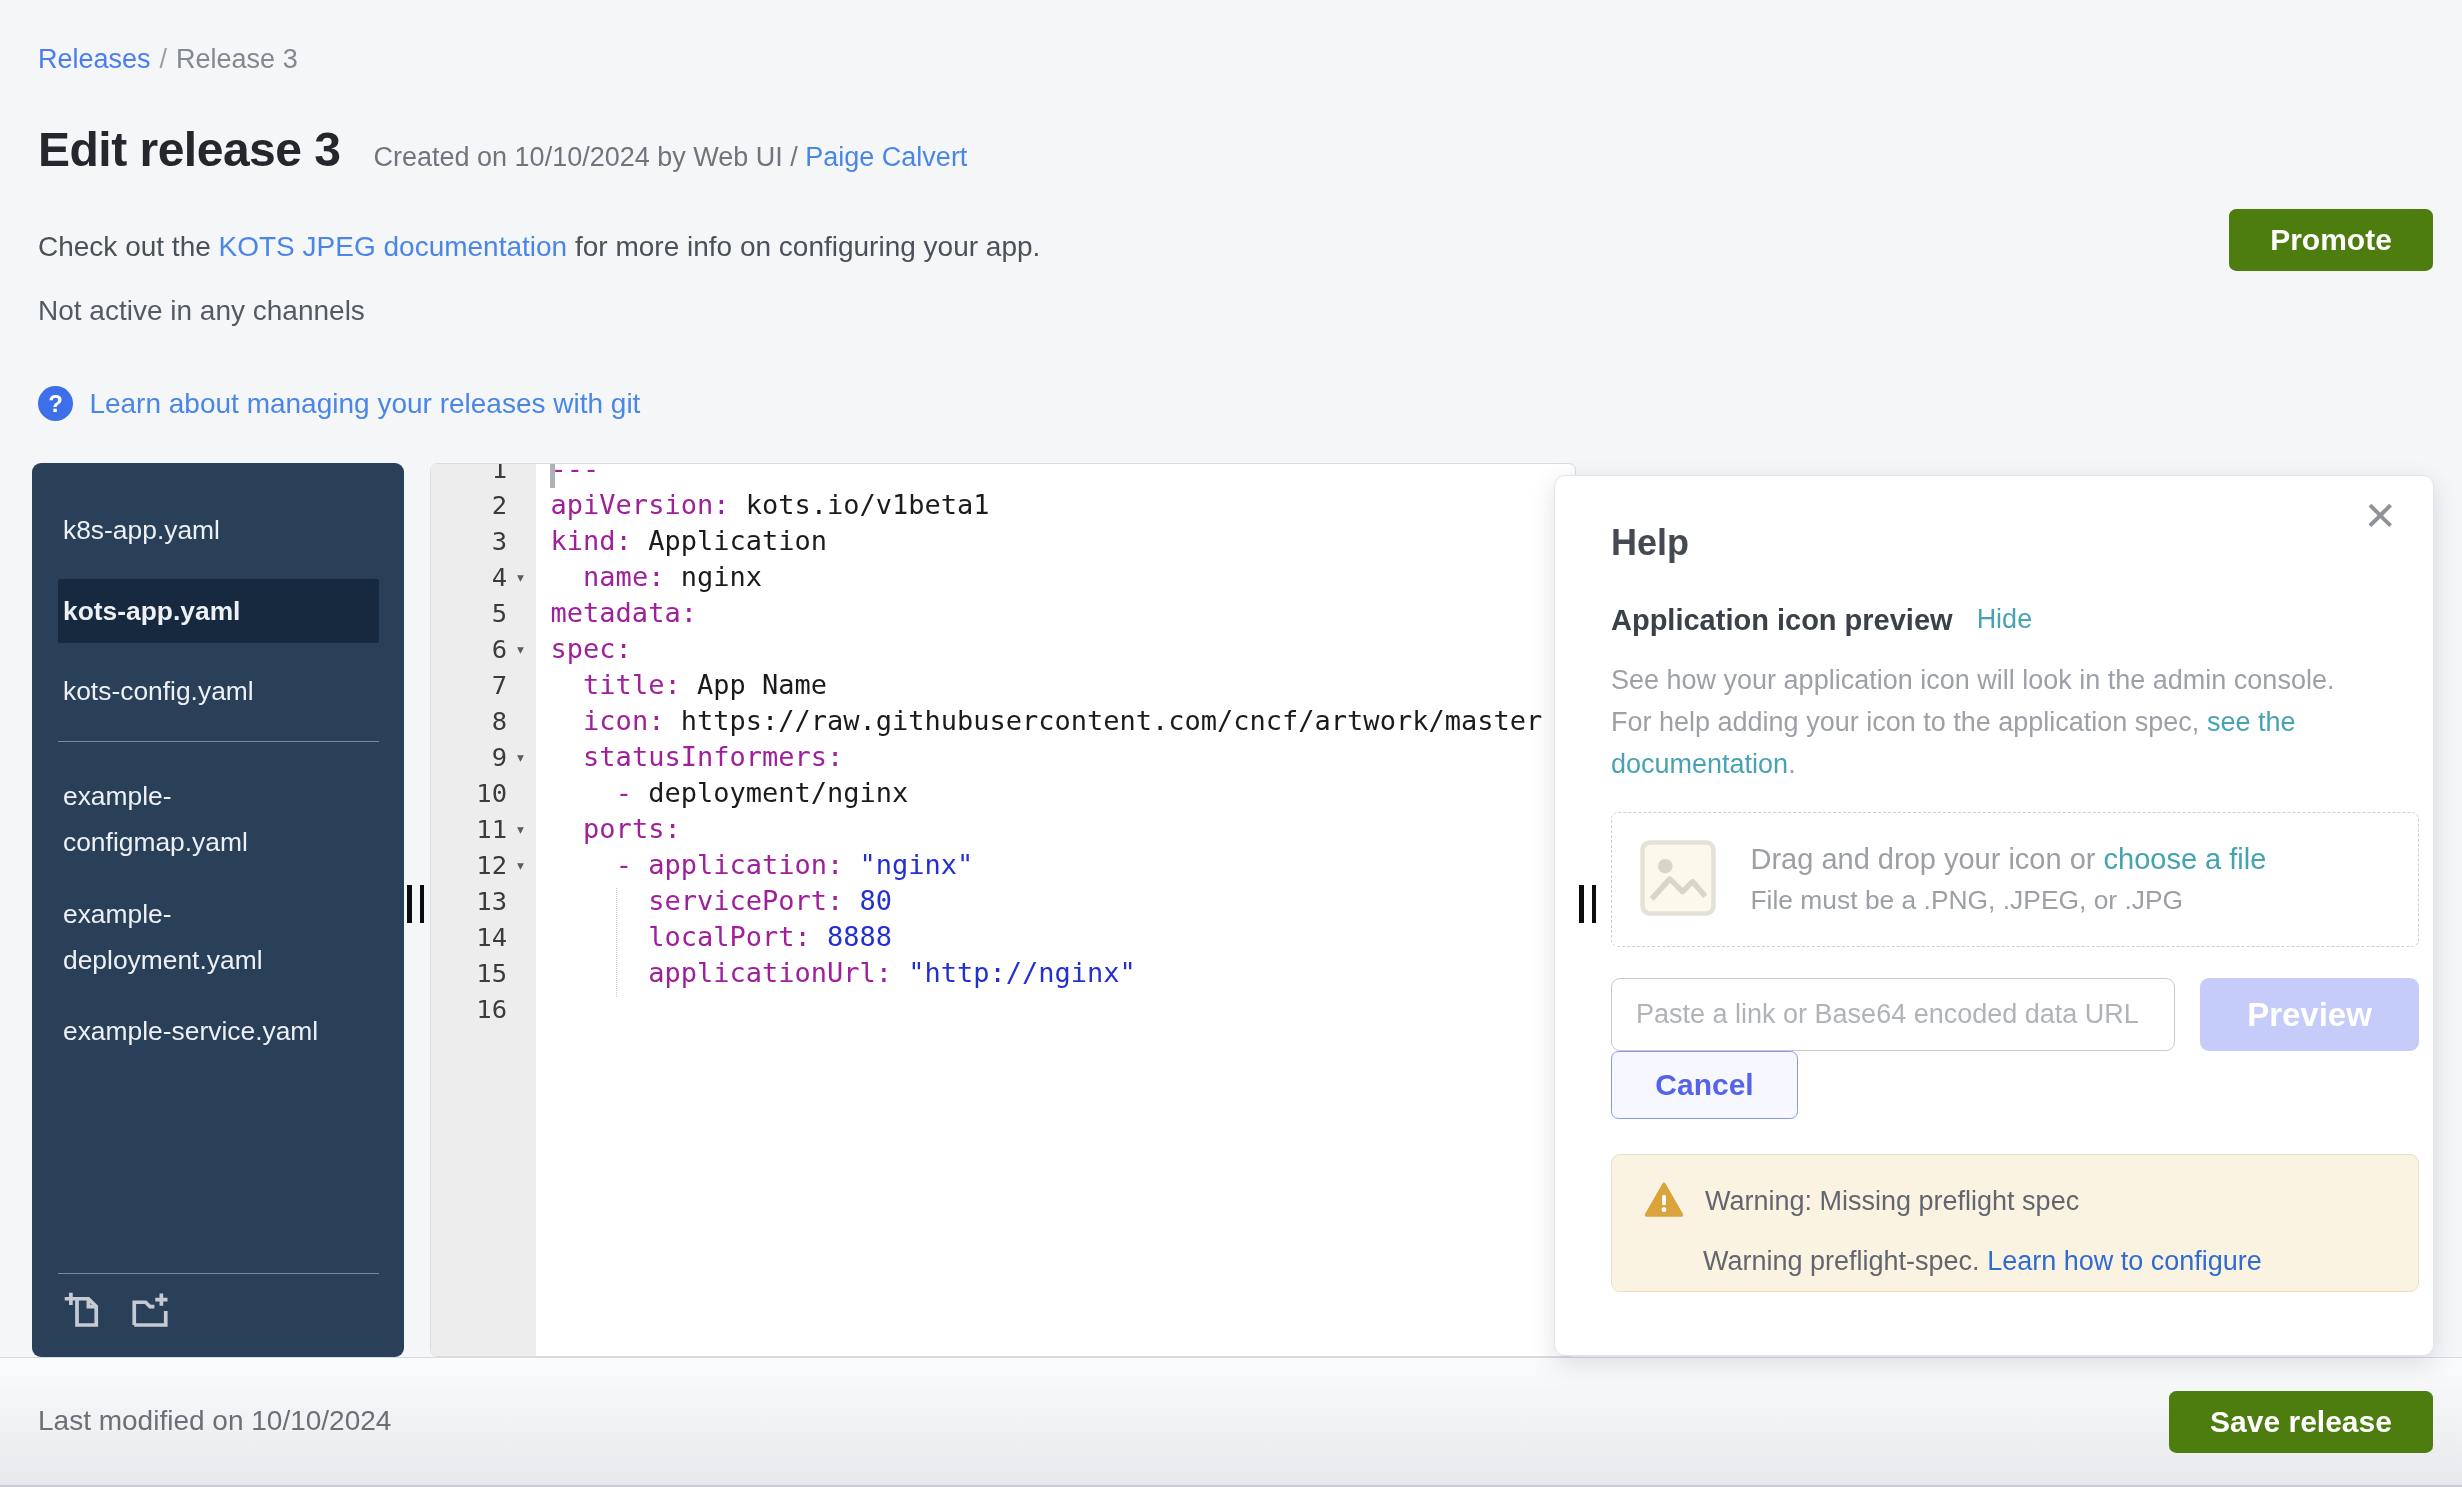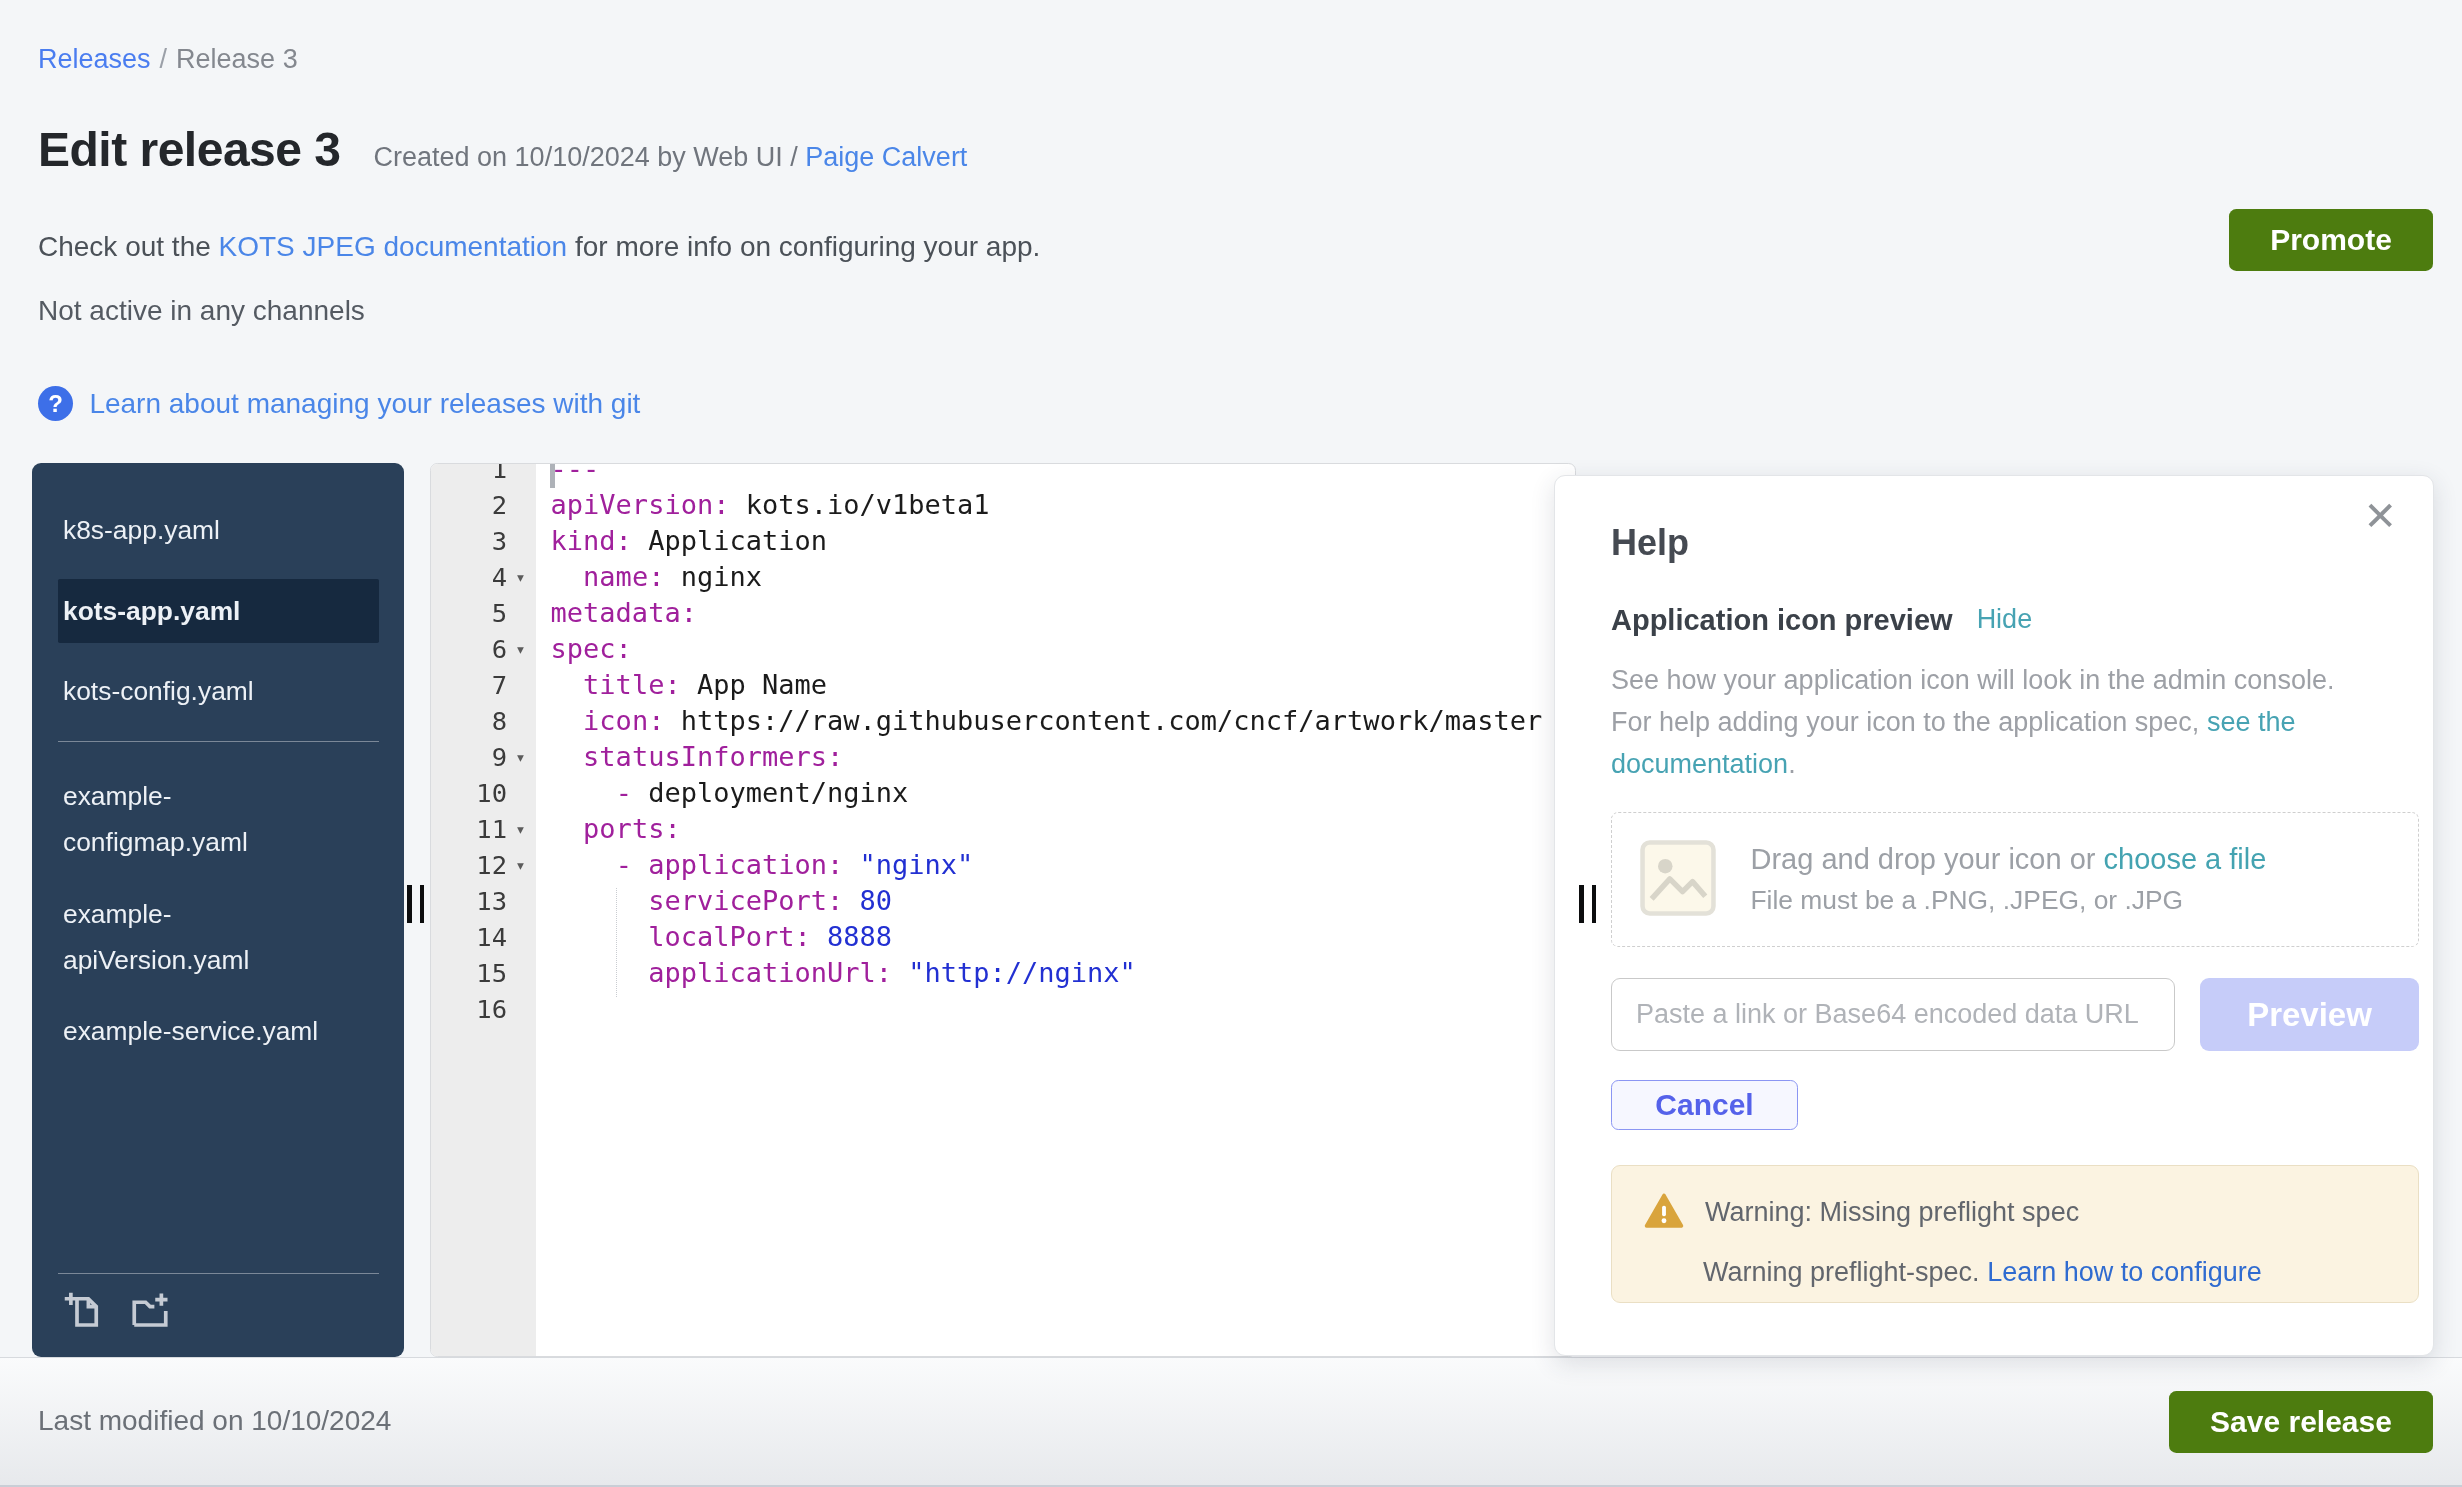--- a/index.html
+++ b/index.html
@@ -104,21 +104,21 @@
   .dz-text-line2 { font-size:26.4px; color:#9ca0a6; margin-top:9px; }
 
   .input-row { margin-top:31px; width:808px; display:flex; gap:24.6px; }
   .link-input {
     flex:1; height:73px; border:1.8px solid #c9c9c9; border-radius:9px; padding:0 24px;
     font-family:"Liberation Sans",sans-serif; font-size:27px; color:#3a4048; background:#fff; outline:none;
   }
   .link-input::placeholder { color:#b0b3b8; }
   .preview-btn { width:219px; height:73px; border:none; border-radius:9px; background:#c6ccf9;
                  color:#ffffff; font-weight:700; font-size:33px; font-family:"Liberation Sans",sans-serif; cursor:default; }
-  .cancel-btn { margin-top:29px; width:187px; height:50px; background:#f6f7ff; border:1.8px solid #8b96f3;
+  .cancel-btn { width:187px; height:68px; background:#f6f7ff; border:1.8px solid #8b96f3;
                 border-radius:7.3px; color:#5562ea; font-weight:700; font-size:30px;
                 font-family:"Liberation Sans",sans-serif; cursor:pointer; }
 
   .warning-box {
     margin-top:35px; width:808px; height:138px; background:#fbf3e1; border:0.9px solid #eadfc4;
     border-radius:9px; padding:24px 31px 0 31px; overflow:hidden;
   }
   .warning-row1 { display:flex; align-items:center; gap:20px; }
   .warning-text1 { font-size:27px; color:#62666d; }
   .warning-text2 { margin-left:60px; margin-top:22px; font-size:27px; color:#62666d; }
@@ -172,21 +172,21 @@
         <div class="file">
           <div>kots-config.yaml</div>
         </div>
         <div class="tree-divider"></div>
         <div class="file">
           <div>example-</div>
           <div>configmap.yaml</div>
         </div>
         <div class="file">
           <div>example-</div>
-          <div>apiVersion.yaml</div>
+          <div>deployment.yaml</div>
         </div>
         <div class="file">
           <div>example-service.yaml</div>
         </div>
       </div>
     <div class="tree-bottom">
       <div class="tree-bottom-divider"></div>
       <div class="tree-actions">
         <span title="">
           <svg width="42" height="42" viewBox="0 0 24 24" fill="none" stroke="#c5cbd4" stroke-width="2.1">

